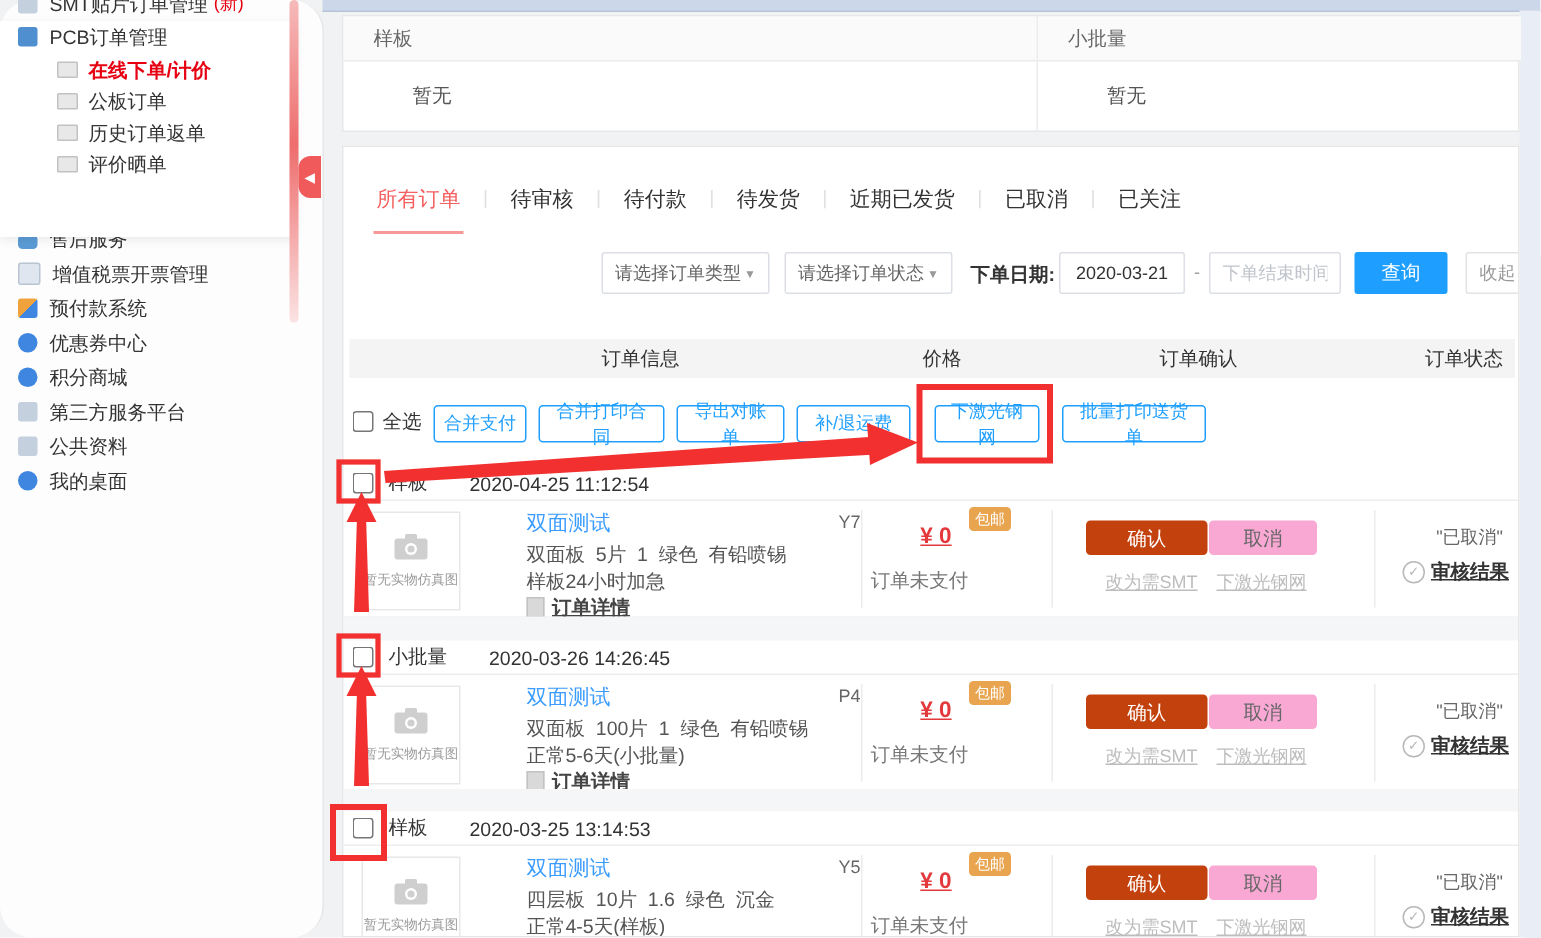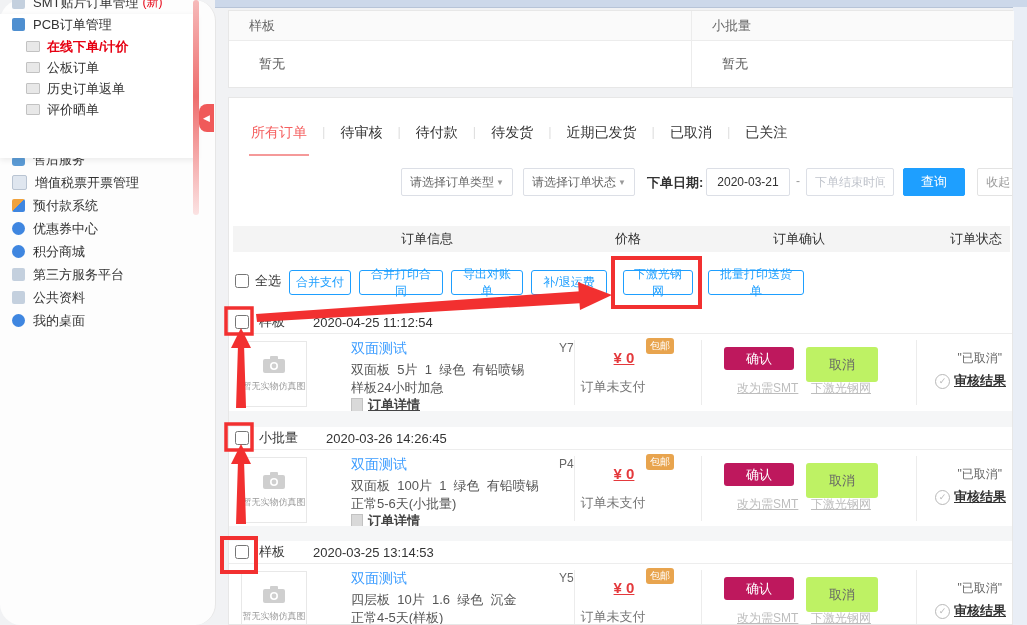--- a/index.html
+++ b/index.html
@@ -7,21 +7,21 @@
        font-family:"Liberation Sans","DejaVu Sans",sans-serif;background:#f1f2f4;color:#333;}
   .abs{position:absolute;}
   
   #topstrip{left:215px;top:0;width:812px;height:7px;background:#ccd8ea;border-bottom:1px solid #b7c4d8;}
   #rightgutter{left:1013px;top:7px;width:14px;height:618px;background:#e9eef6;}
   
   #sidebar{left:0;top:0;width:215px;height:625px;background:#fdfdfd;border-right:1px solid #e6e6e6;border-radius:21px;}
   .s-clip{height:13px;overflow:hidden;position:relative;}
   .s-clip .s-item{margin-top:-9px;}
   .s-item{display:flex;align-items:center;height:23px;padding-left:12px;font-size:13px;color:#333;white-space:nowrap;}
-  .s-sub{padding-left:26px;height:21px;}
+  .s-sub{padding-left:38px;height:21px;}
   .s-ic{width:13px;height:13px;border-radius:2px;margin-right:8px;flex:0 0 auto;}
   .s-ic.sm{width:12px;height:9px;border:1px solid #c2c2c2;background:#e8e8e8;border-radius:1px;margin-right:7px;}
   .ic-blue{background:#4f8fd0;}
   .ic-person{background:#5b9bd5;border-radius:50% 50% 3px 3px;}
   .ic-doc{background:#dfe6ef;border:1px solid #b9c4d2;}
   .ic-multi{background:linear-gradient(135deg,#f0a23c 50%,#3f86e0 50%);}
   .ic-ball{background:#3f86e0;border-radius:50%;}
   .ic-gray{background:#c4d0de;}
   .red-item{color:#e60012;font-weight:bold;}
   .u{text-decoration:underline;}
@@ -32,21 +32,21 @@
       background:linear-gradient(180deg,#f6baba 0%,#ee6d6d 45%,#fbe3e3 100%);}
   #collapse-tab{left:199px;top:104px;width:15px;height:28px;background:#f express;background:#f05a5a;
       border-radius:8px 0 0 8px;color:#fff;font-size:9px;display:flex;align-items:center;justify-content:center;}
   
   .card{background:#fff;border:1px solid #e7e7e7;box-sizing:border-box;}
   #card1{left:228px;top:10px;width:785px;height:78px;}
   .half{position:absolute;top:0;height:100%;}
   .half-r{border-left:1px solid #ececec;}
   .half-head{height:29px;line-height:29px;padding-left:20px;font-size:13px;color:#666;
              background:#fafafa;border-bottom:1px solid #ececec;}
-  .half-body{padding:14px 0 0 30px;font-size:13px;color:#555;}
+  .half-body{padding:14px 0 0 46px;font-size:13px;color:#555;}
   #card2{left:228px;top:97px;width:785px;height:528px;overflow:hidden;}
   
   #tabs{position:absolute;left:20px;top:26px;font-size:14px;display:flex;}
   .tab{padding:0 2px;cursor:pointer;color:#333;position:relative;}
   .tab.active{color:#f56060;}
   .tab.active .tab-line{position:absolute;left:0;right:0;bottom:-14px;height:2px;background:#f59999;}
   .tab-sep{color:#e0e0e0;margin:0 13px;font-size:13px;}
   
   .fld{position:absolute;top:70px;height:28px;box-sizing:border-box;border:1px solid #dcdfe6;border-radius:2px;
        font-size:12px;color:#333;background:#fff;}
@@ -82,23 +82,23 @@
   .i-spec{position:absolute;left:122px;top:27px;font-size:13px;color:#555;white-space:pre;}
   .i-lead{position:absolute;left:122px;top:45px;font-size:13px;color:#555;}
   .i-detail{position:absolute;left:122px;top:62px;font-size:13px;color:#444;display:flex;align-items:center;}
   .doc-ic{width:10px;height:12px;background:#d9d9d9;border:1px solid #c2c2c2;margin-right:5px;}
   .i-detail a{color:#444;font-weight:bold;}
   .p-badge{position:absolute;left:417px;top:4px;background:#e8a44e;color:#fff;font-size:10px;
            padding:1px 4px;border-radius:3px;}
   .p-amt{position:absolute;left:345px;top:15px;width:100px;text-align:center;font-size:15px;font-weight:bold;
          color:#e4393c;text-decoration:underline;}
   .p-pay{position:absolute;left:334px;top:44px;width:100px;text-align:center;font-size:13px;color:#777;}
-  .c-confirm{position:absolute;left:495px;top:13px;width:70px;height:23px;background:#be185d;color:#fff;
+  .c-confirm{position:absolute;left:495px;top:13px;width:81px;height:23px;background:#c2410c;color:#fff;
              border:none;border-radius:3px;font-size:13px;text-align:center;}
-  .c-cancel{position:absolute;left:577px;top:13px;width:72px;height:35px;background:#bef264;color:#666;
+  .c-cancel{position:absolute;left:577px;top:13px;width:72px;height:23px;background:#f9a8d4;color:#666;
             border:none;border-radius:3px;font-size:13px;}
   .c-link1{position:absolute;left:508px;top:46px;font-size:12px;color:#bdbdbd;}
   .c-link2{position:absolute;left:582px;top:46px;font-size:12px;color:#bdbdbd;}
   .st-text{position:absolute;right:12px;top:16px;font-size:12px;color:#666;}
   .st-link{position:absolute;right:8px;top:38px;font-size:13px;color:#333;display:flex;align-items:center;font-weight:bold;}
   .ck{width:13px;height:13px;border:1px solid #b8b8b8;border-radius:50%;color:#b8b8b8;font-size:9px;
       display:inline-flex;align-items:center;justify-content:center;margin-right:4px;font-weight:normal;}
   .gsep{position:absolute;left:0;width:785px;background:#f5f6f7;}
   
   #ann{position:absolute;left:0;top:0;width:1027px;height:625px;pointer-events:none;z-index:50;}

